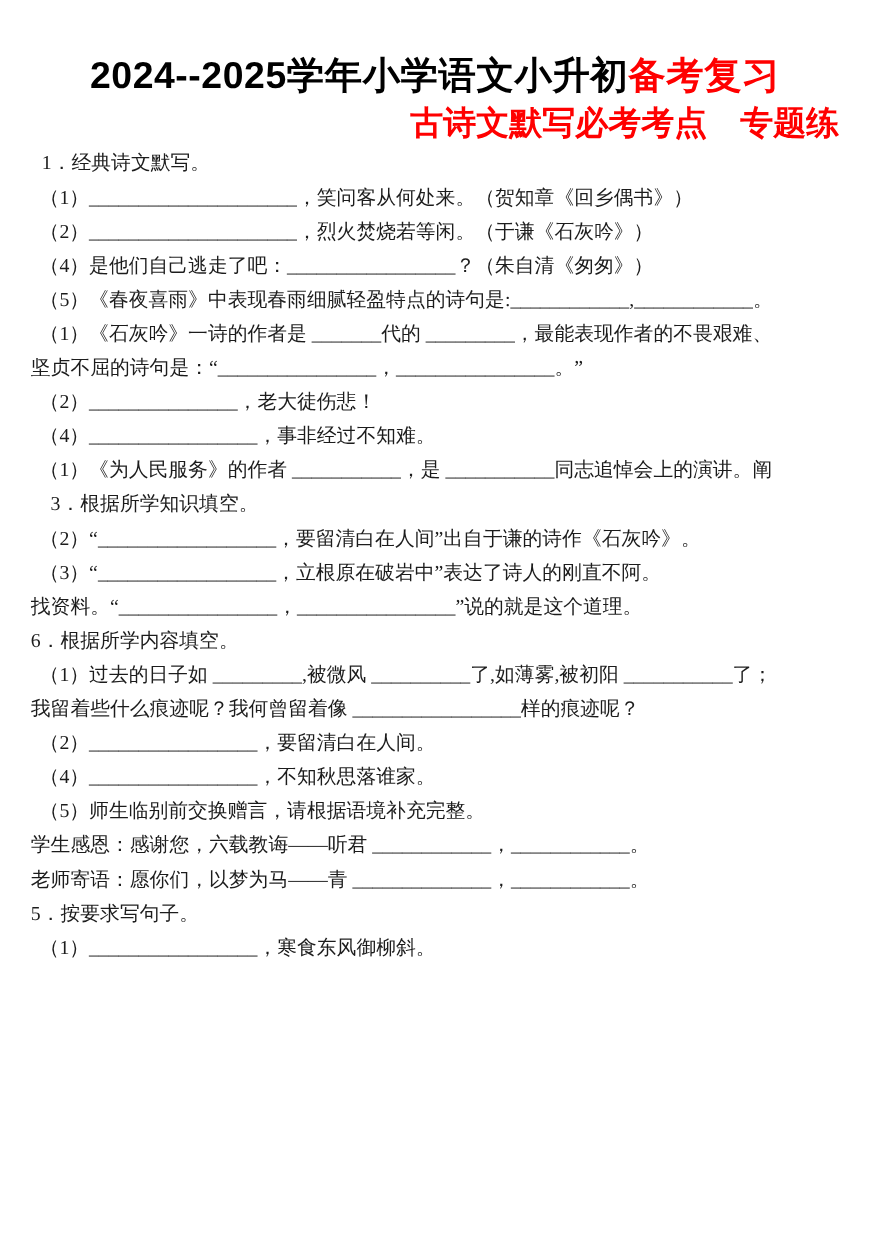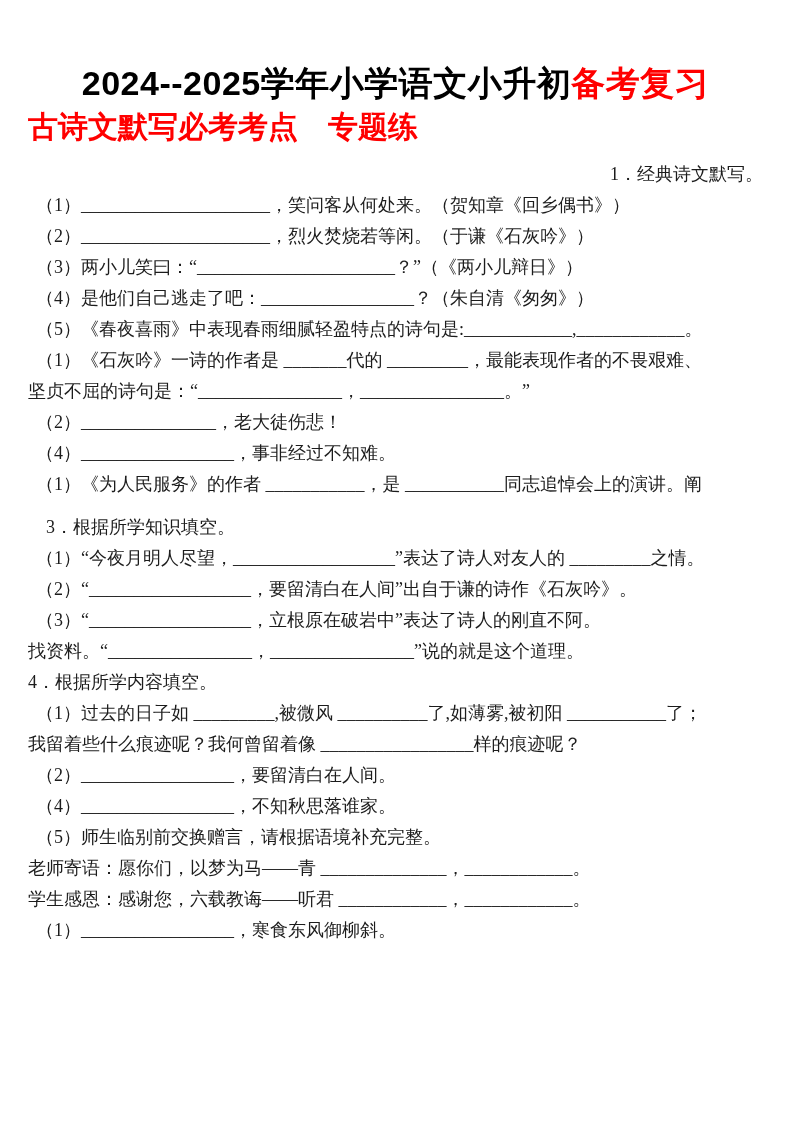--- a/index.html
+++ b/index.html
@@ -2,91 +2,90 @@
 <html><head>
 <meta charset="utf-8">
 <style>
   html, body { margin: 0; padding: 0; background: #ffffff; }
   .page {
     position: relative;
     width: 793px;
     height: 1122px;
     background: #ffffff;
     box-sizing: border-box;
-    padding: 61px 30px 0 28px;
+    padding: 47px 30px 0 28px;
     overflow: hidden;
     font-family: "Liberation Serif", "DejaVu Serif", serif;
     color: #1c1c1c;
   }
   .title-line1 {
     text-align: center;
     font-family: "Liberation Sans", "DejaVu Sans", sans-serif;
     font-weight: bold;
     font-size: 34px;
     line-height: 44px;
     color: #000000;
     letter-spacing: 0.5px;
     white-space: nowrap;
   }
   .title-line1 .red-part { color: #ff0000; }
   .title-line2 {
-    text-align: left;
+    text-align: right;
     font-family: "Liberation Sans", "DejaVu Sans", sans-serif;
     font-weight: bold;
     font-size: 30px;
     line-height: 40px;
     color: #ff0000;
     margin-top: 2px;
-    margin-bottom: 12px;
+    margin-bottom: 0;
     white-space: nowrap;
   }
   .sec-heading, .line {
     font-size: 18px;
     line-height: 31px;
     white-space: nowrap;
     overflow: hidden;
   }
   .num  { padding-left: 8px; }   
   .cont { padding-left: 0; }     
-  .h-ind-sm { padding-left: 10px; text-align: right; }  
-  .h-ind-md { padding-left: 18px; margin-top: 12px; }  
+  .h-ind-sm { padding-left: 10px; }  
+  .h-ind-md { padding-left: 18px; }  
 </style>
 </head>
 <body>
 
 <div class="page">
 
   <div class="title-line1">
     <span>2024--2025学年小学语文小升初</span><span class="red-part">备考复习</span>
   </div>
   <div class="title-line2">古诗文默写必考考点　专题练</div>
 
   <div class="sec-heading h-ind-sm">1．经典诗文默写。</div>
   <div class="line num">（1）_____________________，笑问客从何处来。（贺知章《回乡偶书》）</div>
   <div class="line num">（2）_____________________，烈火焚烧若等闲。（于谦《石灰吟》）</div>
-  <div class="line num">（3）两小儿笑曰：“______________________？”（《两小儿辩日》）</div>
   <div class="line num">（4）是他们自己逃走了吧：_________________？（朱自清《匆匆》）</div>
   <div class="line num">（5）《春夜喜雨》中表现春雨细腻轻盈特点的诗句是:____________,____________。</div>
 
   <div class="line num">（1）《石灰吟》一诗的作者是 _______代的 _________，最能表现作者的不畏艰难、</div>
   <div class="line cont">坚贞不屈的诗句是：“________________，________________。”</div>
   <div class="line num">（2）_______________，老大徒伤悲！</div>
   <div class="line num">（4）_________________，事非经过不知难。</div>
   <div class="line num">（1）《为人民服务》的作者 ___________，是 ___________同志追悼会上的演讲。阐</div>
 
   <div class="sec-heading h-ind-md">3．根据所学知识填空。</div>
-  <div class="line num">（1）“今夜月明人尽望，__________________”表达了诗人对友人的 _________之情。</div>
   <div class="line num">（2）“__________________，要留清白在人间”出自于谦的诗作《石灰吟》。</div>
   <div class="line num">（3）“__________________，立根原在破岩中”表达了诗人的刚直不阿。</div>
   <div class="line cont">找资料。“________________，________________”说的就是这个道理。</div>
 
-  <div class="sec-heading">4．根据所学内容填空。</div>
+  <div class="sec-heading">6．根据所学内容填空。</div>
   <div class="line num">（1）过去的日子如 _________,被微风 __________了,如薄雾,被初阳 ___________了；</div>
   <div class="line cont">我留着些什么痕迹呢？我何曾留着像 _________________样的痕迹呢？</div>
   <div class="line num">（2）_________________，要留清白在人间。</div>
   <div class="line num">（4）_________________，不知秋思落谁家。</div>
   <div class="line num">（5）师生临别前交换赠言，请根据语境补充完整。</div>
+  <div class="line cont">学生感恩：感谢您，六载教诲——听君 ____________，____________。</div>
   <div class="line cont">老师寄语：愿你们，以梦为马——青 ______________，____________。</div>
-  <div class="line cont">学生感恩：感谢您，六载教诲——听君 ____________，____________。</div>
 
+  <div class="sec-heading">5．按要求写句子。</div>
   <div class="line num">（1）_________________，寒食东风御柳斜。</div>
 
 </div>
 
 </body></html>

